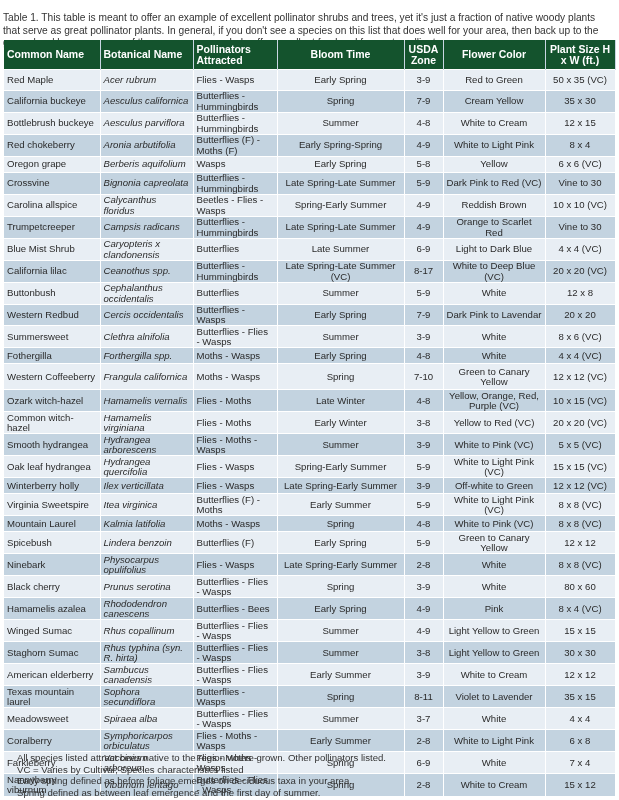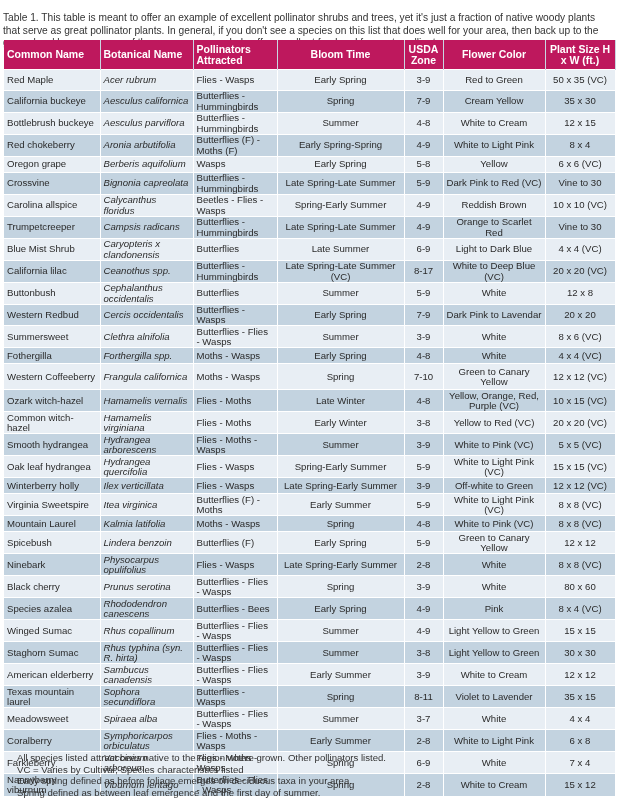--- a/index.html
+++ b/index.html
@@ -1,19 +1,19 @@
 <!DOCTYPE html>
 <html><head>
 <meta charset="utf-8">
 <style>
   html, body { margin: 0; padding: 0; background: #ffffff; }
   body { width: 619px; height: 800px; overflow: hidden; font-family: "Liberation Sans", "DejaVu Sans", sans-serif; color: #2a2a2a; }
   .caption { position: absolute; left: 3px; top: 12px; width: 612px; font-size: 10.2px; line-height: 12.6px; color: #333; }
   table { position: absolute; left: 4px; top: 40px; width: 611px; border-collapse: collapse; table-layout: fixed; }
-  th { background: #be185d; color: #ffffff; font-weight: bold; font-size: 10.5px; line-height: 11px; padding: 2px 3px; height: 25px; border-right: 1px solid #c9d6e2; }
+  th { background: #14532d; color: #ffffff; font-weight: bold; font-size: 10.5px; line-height: 11px; padding: 2px 3px; height: 25px; border-right: 1px solid #c9d6e2; }
   th.left { text-align: left; }
   th.center { text-align: center; }
   td { font-size: 9.6px; line-height: 10.2px; padding: 0 3px; border-right: 1px solid #ffffff; border-top: 1px solid #ffffff; vertical-align: middle; }
   tr.odd td { background: #e8eef4; }
   tr.even td { background: #c3d3e0; }
   td.c { text-align: center; }
   td.bot { font-style: italic; }
   .footnotes { position: absolute; left: 17px; top: 752px; width: 612px; font-size: 9.6px; line-height: 11.5px; color: #333; }
 </style>
 </head>
@@ -262,21 +262,21 @@
       <tr class="odd" style="height: 22px;">
         <td>Black cherry</td>
         <td class="bot">Prunus serotina</td>
         <td>Butterflies - Flies - Wasps</td>
         <td class="c">Spring</td>
         <td class="c">3-9</td>
         <td class="c">White</td>
         <td class="c">80 x 60</td>
       </tr>
       <tr class="even" style="height: 22px;">
-        <td>Species azalea</td>
+        <td>Hamamelis azalea</td>
         <td class="bot">Rhododendron canescens</td>
         <td>Butterflies - Bees</td>
         <td class="c">Early Spring</td>
         <td class="c">4-9</td>
         <td class="c">Pink</td>
         <td class="c">8 x 4 (VC)</td>
       </tr>
       <tr class="odd" style="height: 22px;">
         <td>Winged Sumac</td>
         <td class="bot">Rhus copallinum</td>

